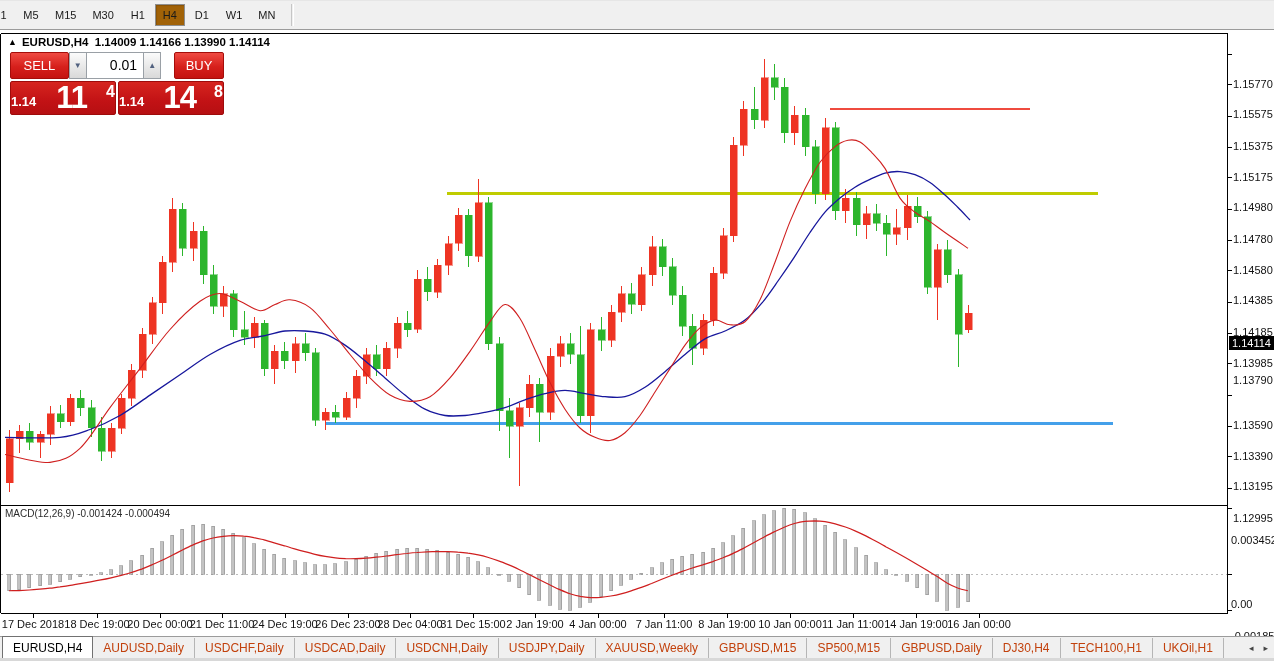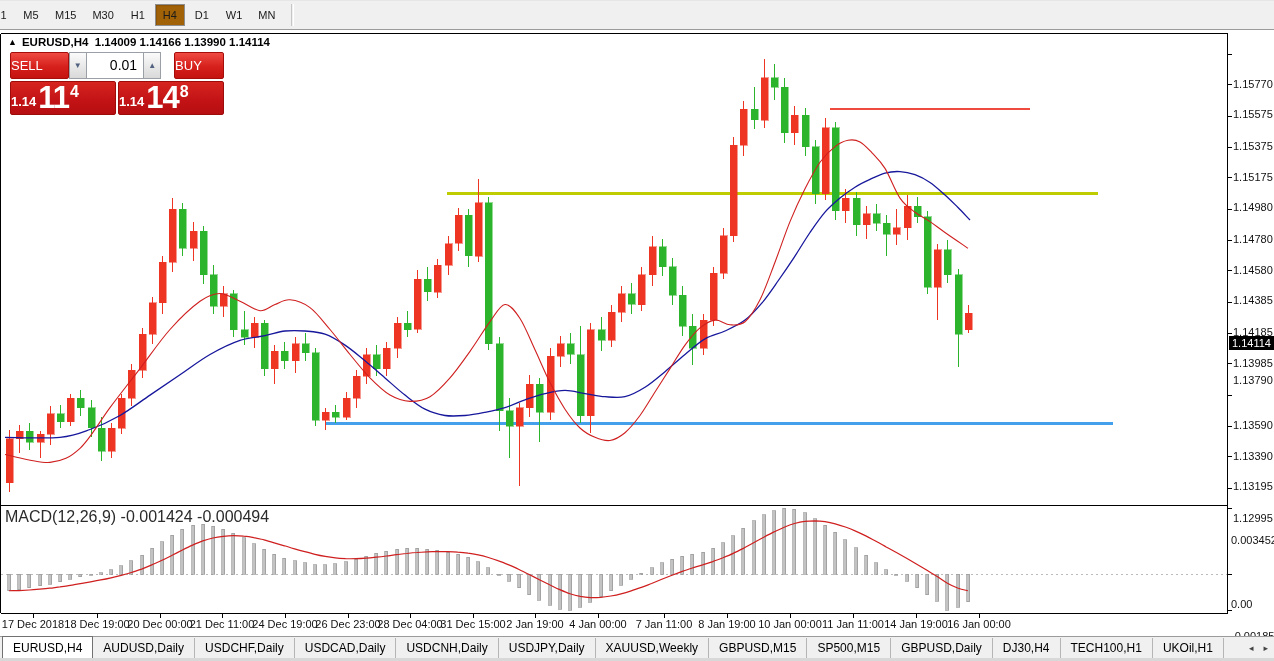--- a/index.html
+++ b/index.html
@@ -11,49 +11,49 @@
   .tf-btn{height:22px;min-width:30px;padding:0 6px;margin:0 1px;border:1px solid transparent;
     background:transparent;font-size:11px;color:#1a1a1a;text-align:center;line-height:20px;cursor:default;}
   .tf-btn:first-child{margin-left:-16px;}
   .tf-btn.active{background:#a16207;border:1px solid #8e8e8e;box-shadow:inset 1px 1px 1px rgba(0,0,0,.15);}
   .tb-sep{width:3px;height:22px;margin-left:8px;border-left:1px solid #c6c6c6;border-right:1px solid #ffffff;}
   
   .chart-wrap{position:absolute;left:0;top:30px;width:1079px;height:606px;background:#ffffff;}
   svg{position:absolute;left:0;top:0;}
   .symbol-title{position:absolute;left:8px;top:6px;font-size:11.5px;font-weight:700;color:#000;white-space:nowrap;}
   .symbol-title .tri{font-size:9px;margin-right:5px;position:relative;top:-1px;}
-  .macd-title{position:absolute;left:5px;top:478px;font-size:16px;color:#2b2b2b;white-space:nowrap;}
+  .macd-title{position:absolute;left:5px;top:478px;font-size:10px;color:#2b2b2b;white-space:nowrap;}
   .price-label{position:absolute;left:1233px;font-size:11px;color:#111;white-space:nowrap;}
   .macd-scale-label{position:absolute;left:1231px;font-size:11px;color:#111;white-space:nowrap;}
   .cur-badge{position:absolute;left:1229px;width:45px;height:14px;background:#000;color:#fff;
     font-size:11px;line-height:14px;text-align:left;padding-left:3px;}
   .time-label{position:absolute;top:588px;width:100px;margin-left:-50px;text-align:center;
     font-size:11px;color:#111;white-space:nowrap;}
   
   .trade-panel{position:absolute;left:10px;top:22px;width:214px;}
   .tp-row1{display:flex;height:27px;}
-  .tp-btn{width:66px;height:27px;color:#fff;font-size:13px;line-height:25px;
+  .tp-btn{width:66px;height:27px;color:#fff;font-size:13px;text-align:center;line-height:25px;
     background:linear-gradient(180deg,#ef4a42 0%,#d6201c 55%,#c41310 100%);
     border:1px solid #a50d0a;border-radius:2px;cursor:default;}
   .tp-spin{width:20px;height:27px;background:linear-gradient(180deg,#fbfbfb,#d9d9d9);
     border:1px solid #9aa0a6;color:#51617f;font-size:8px;text-align:center;line-height:25px;}
   .tp-vol{width:62px;height:27px;background:#fff;border:1px solid #9aa0a6;border-left:none;border-right:none;
     font-size:14px;color:#000;text-align:right;padding:0 6px;line-height:25px;}
   .tp-row2{display:flex;margin-top:2px;}
   .tp-price{width:106px;height:34px;color:#fff;background:linear-gradient(180deg,#d6251f 0%,#c21215 60%,#b60f12 100%);
-    border:1px solid #9e0b0b;border-radius:2px;display:flex;align-items:flex-end;justify-content:flex-start;
+    border:1px solid #9e0b0b;border-radius:2px;display:flex;align-items:flex-end;justify-content:space-between;
     padding-bottom:2px;cursor:default;}
   .tp-price + .tp-price{margin-left:2px;}
   .tp-small{font-size:13px;font-weight:700;line-height:20px;margin-right:2px;}
   .tp-big{font-size:31px;font-weight:700;line-height:28px;letter-spacing:-1px;}
   .tp-sup{font-size:16px;font-weight:700;line-height:12px;position:relative;top:-14px;margin-left:1px;}
   
   .tabbar{position:absolute;left:0;top:636px;width:1274px;height:25px;background:#f0f0f0;
     border-top:1px solid #9b9b9b;border-bottom:3px solid #d8d8d8;display:flex;align-items:flex-end;}
-  .tab{height:20px;padding:2px 10px 0 10px;font-size:12px;color:#000000;white-space:nowrap;
+  .tab{height:20px;padding:2px 10px 0 10px;font-size:12px;color:#c2410c;white-space:nowrap;
     border-right:1px solid #b5b5b5;line-height:17px;cursor:default;}
   .tab.active{background:#fff;border:1px solid #717171;border-bottom:none;height:22px;
     font-weight:400;color:#000;padding-top:3px;margin-left:2px;}
   .tab:not(.active){margin-top:2px;}
   .tab-arrows{margin-left:auto;padding-right:6px;display:flex;gap:10px;align-items:center;height:100%;}
   .tab-arrow{font-size:9px;color:#444;cursor:default;}
 </style>
 </head>
 <body>
 

